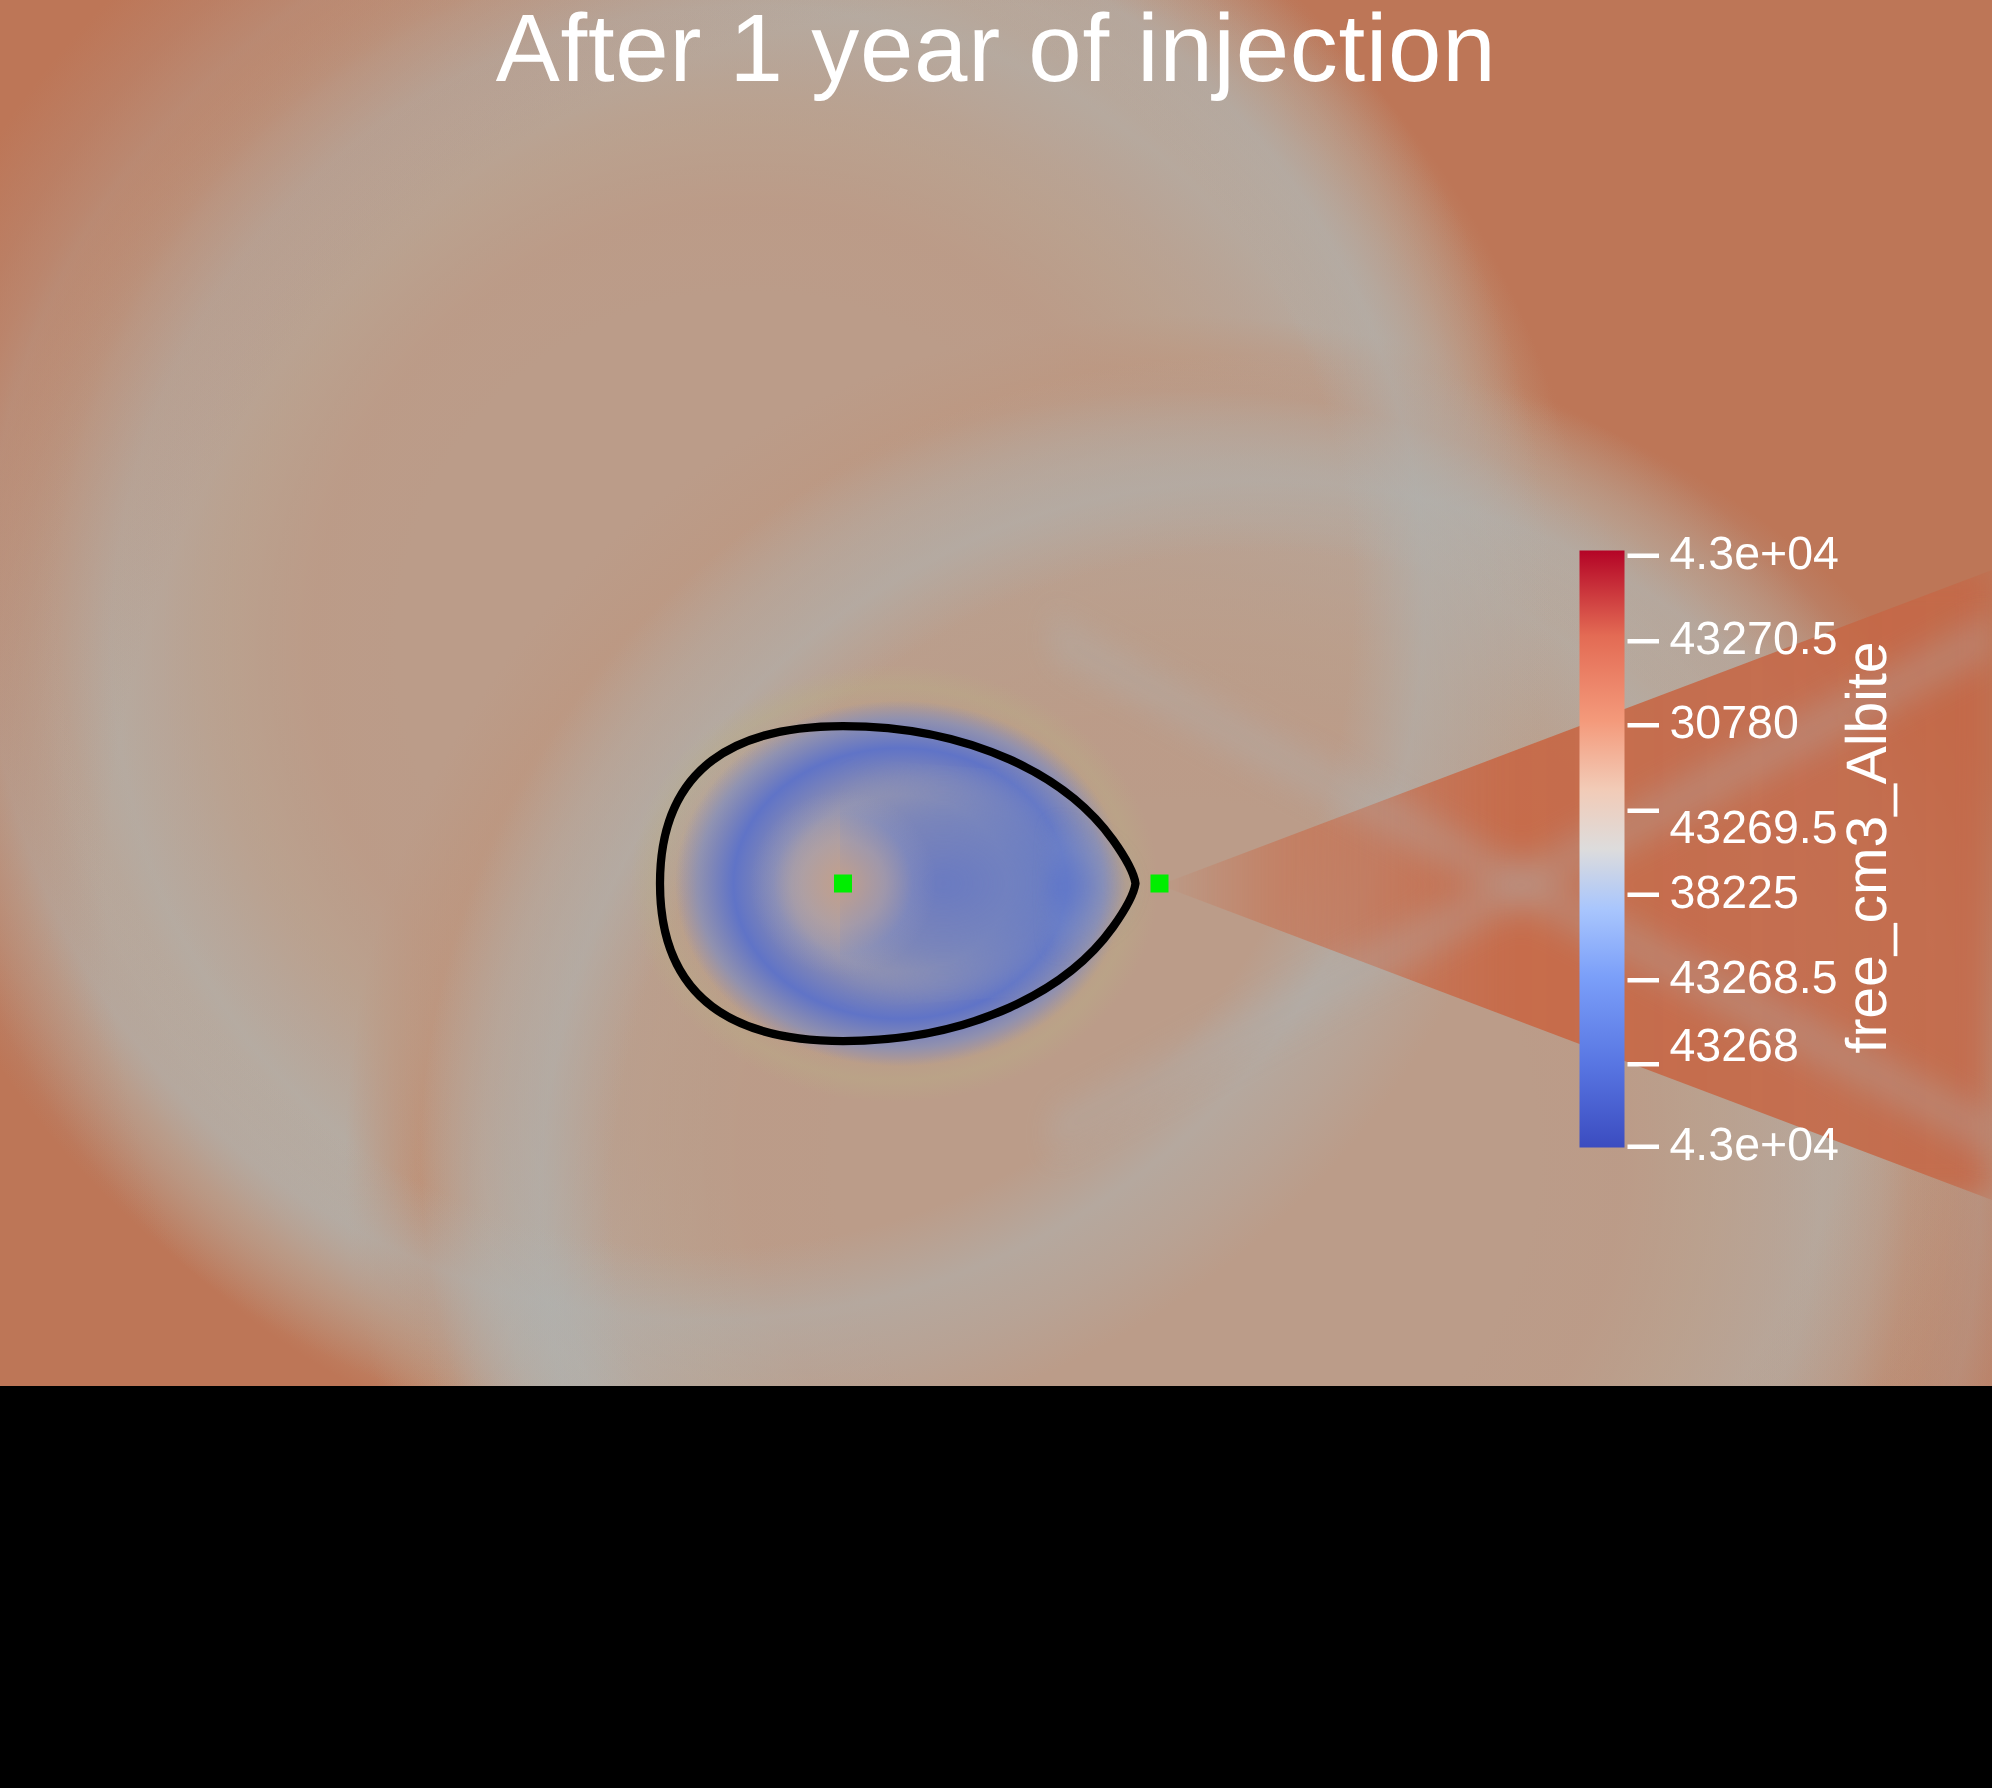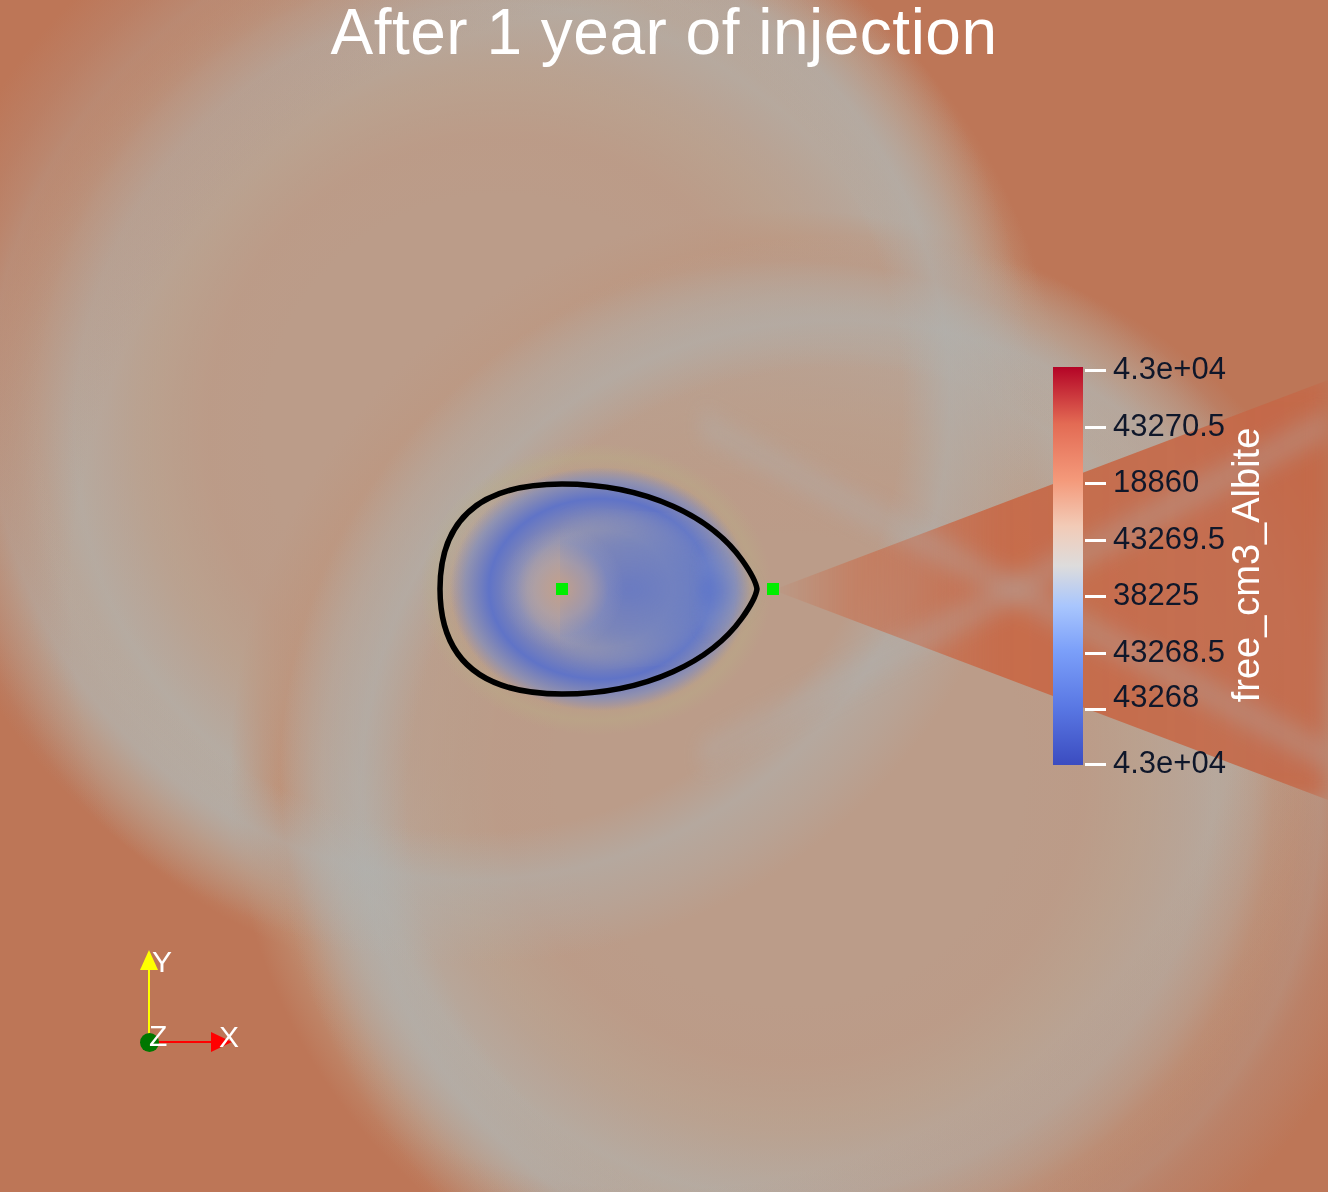--- a/index.html
+++ b/index.html
@@ -1,19 +1,19 @@
 <!DOCTYPE html>
 <html><head>
 <meta charset="utf-8">
 <title>ParaView Render View</title>
 <style>
   html,body{margin:0;padding:0;background:#000;}
   #stage{
     position:relative;
-    width:1328px;height:1192px;
+    width:1328px;height:924px;
     overflow:hidden;
     background:#bd7657;
     font-family:"Liberation Sans", sans-serif;
   }
 
   
   .layer{position:absolute;inset:0;pointer-events:none;}
 
   
   #field-base{background:#bd7657;}
@@ -156,21 +156,21 @@
       #f49a7b 71.4%,
       #e36b54 85.7%,
       #b40426 100%);
   }
   .legend-tick{
     position:absolute;left:32px;width:21px;height:0;
     border-top:3px solid #ffffff;
   }
   .legend-label{
     position:absolute;left:60px;
-    color:#0f172a;
+    color:#ffffff;
     font-size:31px;
     font-weight:300;
     white-space:nowrap;
     transform:translateY(-50%);
   }
   #legend-title{
     position:absolute;
     left:193px;top:198px;
     color:#ffffff;
     font-size:38px;
@@ -235,24 +235,24 @@
   <div id="legend">
     <div id="legend-bar"></div>
 
     <div class="legend-tick" style="top:2px"></div>
     <div class="legend-label" style="top:2px">4.3e+04</div>
 
     <div class="legend-tick" style="top:59px"></div>
     <div class="legend-label" style="top:59px">43270.5</div>
 
     <div class="legend-tick" style="top:115px"></div>
-    <div class="legend-label" style="top:115px">18860</div>
+    <div class="legend-label" style="top:115px">30780</div>
 
     <div class="legend-tick" style="top:172px"></div>
-    <div class="legend-label" style="top:172px">43269.5</div>
+    <div class="legend-label" style="top:185px">43269.5</div>
 
     <div class="legend-tick" style="top:228px"></div>
     <div class="legend-label" style="top:228px">38225</div>
 
     <div class="legend-tick" style="top:285px"></div>
     <div class="legend-label" style="top:285px">43268.5</div>
 
     <div class="legend-tick" style="top:341px"></div>
     <div class="legend-label" style="top:330px">43268</div>
 

